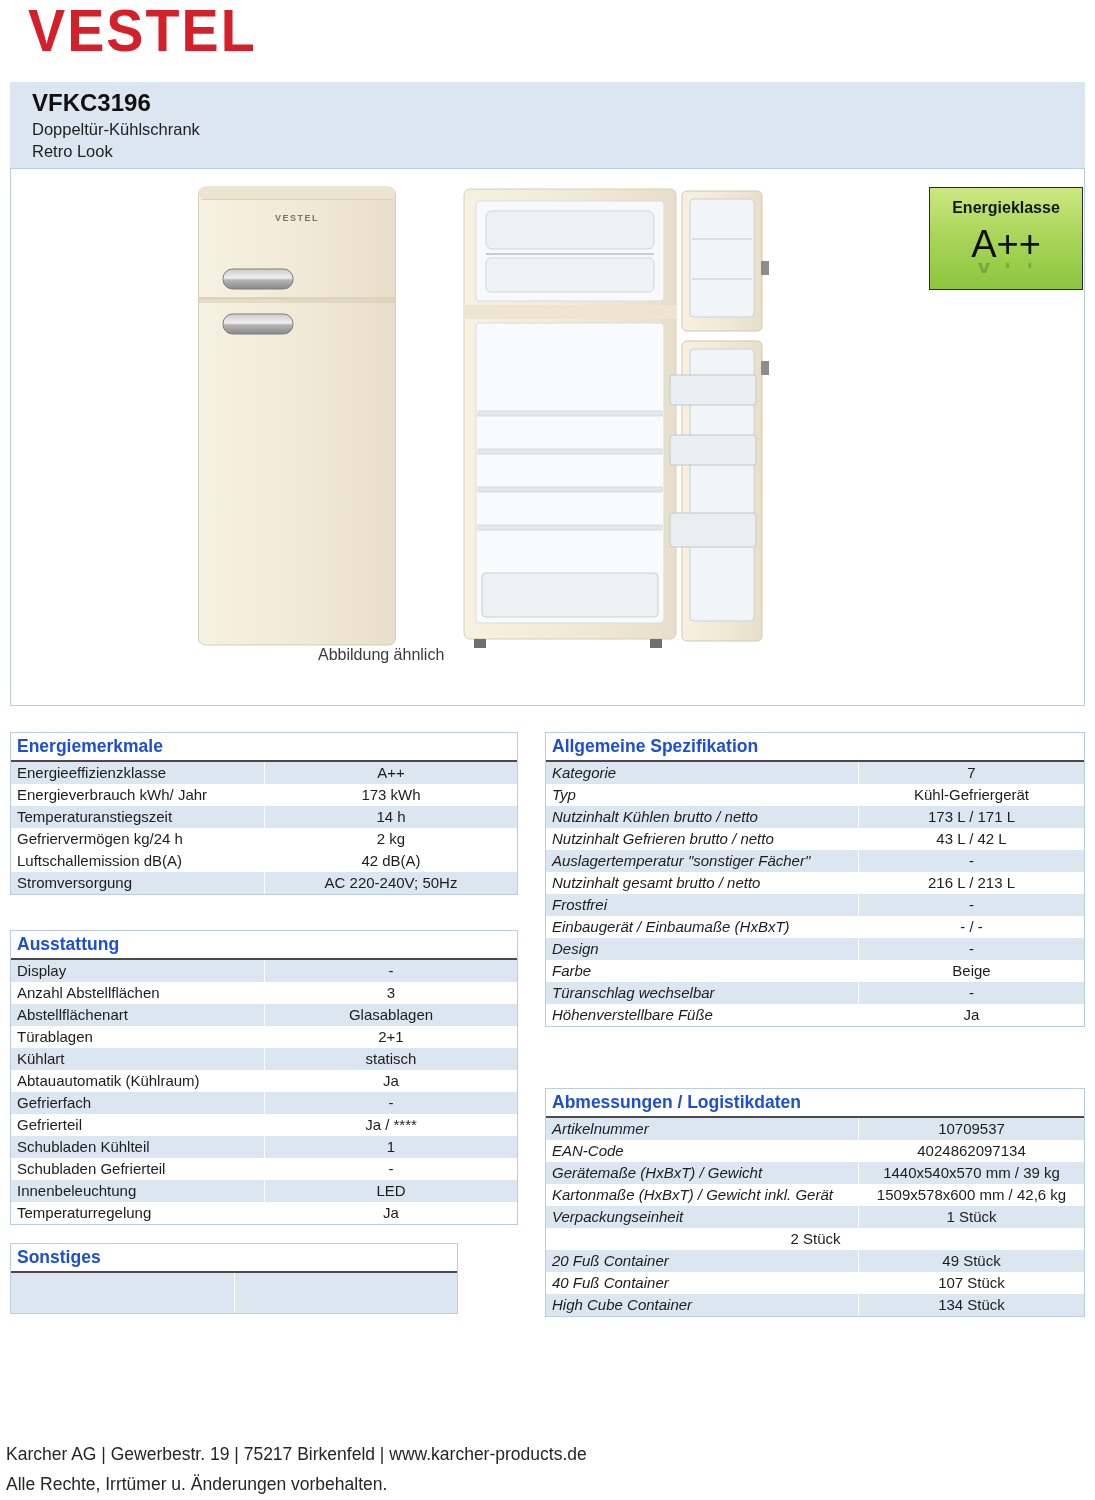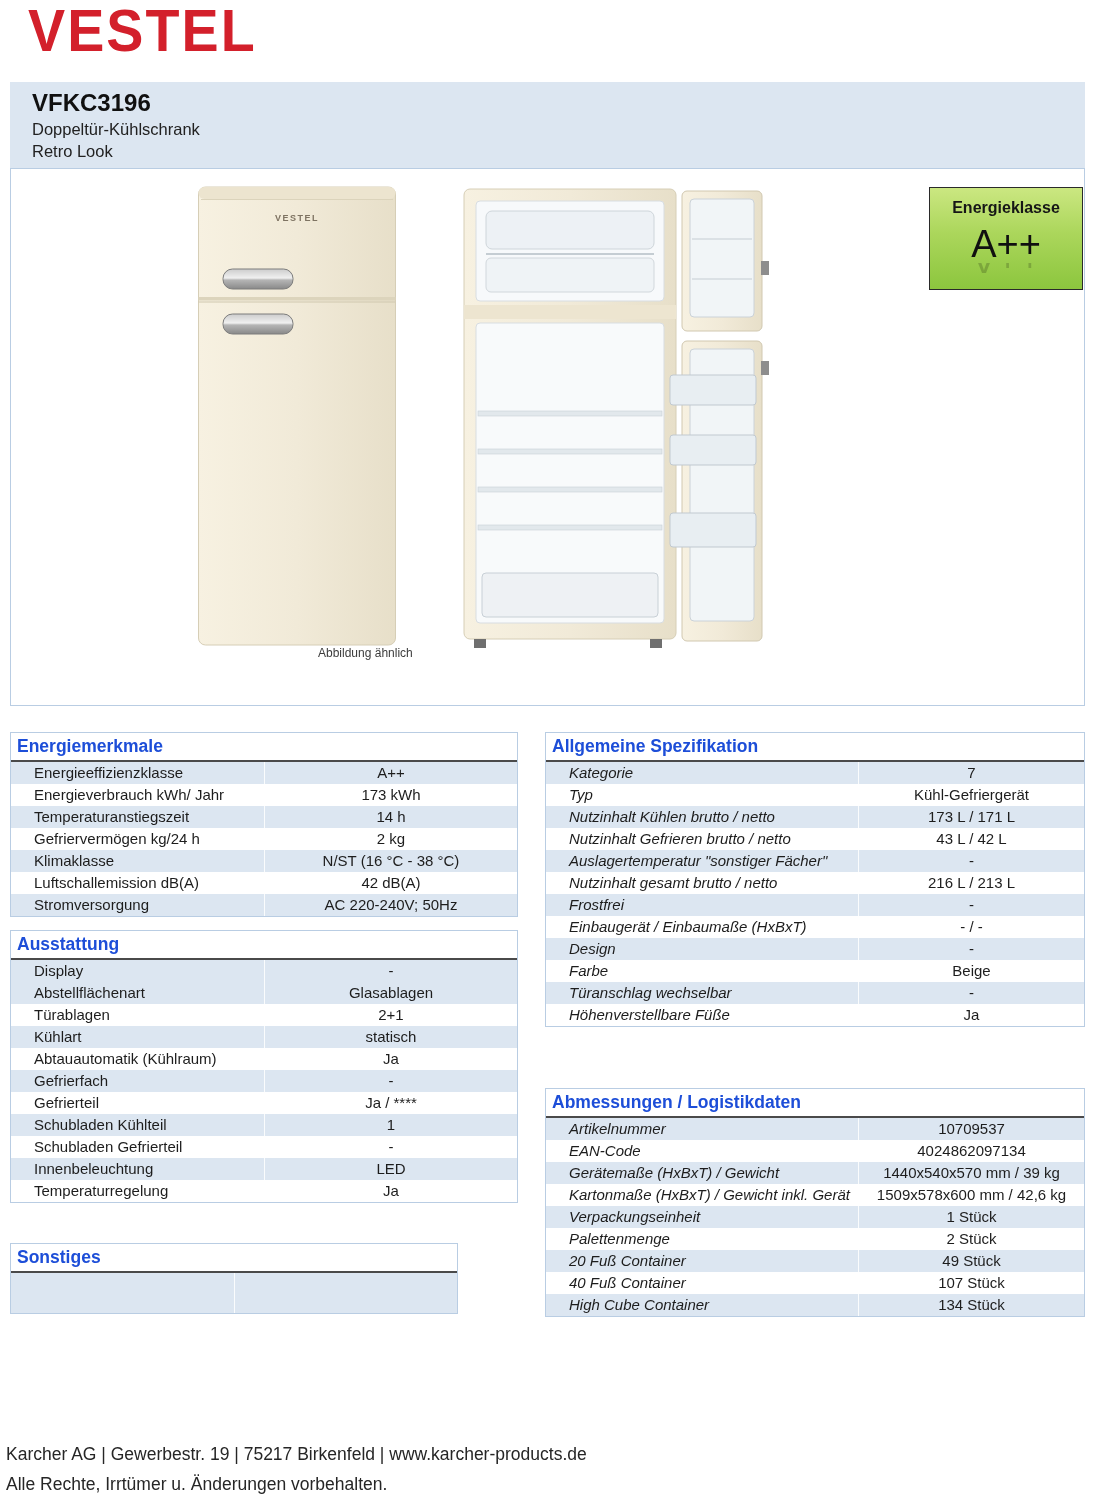--- a/index.html
+++ b/index.html
@@ -29,21 +29,21 @@
 
   
   .image-box {
     position:absolute; left:10px; top:168px; width:1075px; height:538px;
     background:#ffffff; border:1px solid #b9cde3;
   }
   .fridge-closed { position:absolute; left:197px; top:183px; }
   .fridge-open   { position:absolute; left:458px; top:183px; }
   .caption {
     position:absolute; left:318px; top:646px;
-    font-size:12px; color:#3c3c3c;
+    font-size:16px; color:#3c3c3c;
   }
 
   
   .badge {
     position:absolute; left:929px; top:187px; width:154px; height:103px;
     border:1px solid #2a2a2a; text-align:center; overflow:hidden;
     background:linear-gradient(180deg,#cbe781 0%,#abd65b 45%,#8cc63e 100%);
   }
   .badge-title { margin-top:11px; font-size:16px; font-weight:bold; color:#161616; }
   .badge-class { margin-top:8px; font-size:38px; line-height:1; color:#101010; }
@@ -61,21 +61,21 @@
   #t-abmessungen  { left:545px; top:1088px; width:540px; }
 
   .thead {
     height:29px; line-height:26px; padding-left:6px;
     font-size:17.5px; font-weight:bold; color:#1d4ed8;
     background:#ffffff; border-bottom:2px solid #4a4a4a;
   }
   .trow { display:flex; height:22px; font-size:15px; color:#1d1d1d; }
   .trow.blue  { background:#dce6f1; }
   .trow.white { background:#ffffff; }
-  .tl { padding-left:23px; line-height:22px; white-space:nowrap; overflow:hidden; }
+  .tl { padding-left:6px; line-height:22px; white-space:nowrap; overflow:hidden; }
   .tv { flex:1; text-align:center; line-height:22px; border-left:1px solid rgba(255,255,255,.85); }
   .trow.white .tv { border-left-color:transparent; }
   .col-left  .tl { width:50%; }
   .col-right .tl { width:58%;font-style:italic; }
   #t-sonstiges .trow { height:40px; }
 
   
   .footer { position:absolute; left:6px; top:1444px; font-size:17.5px; color:#262626; }
   .footer div { margin-bottom:9px; }
 </style>
@@ -173,42 +173,42 @@
           <div class="tv">173 kWh</div>
         </div>
         <div class="trow blue">
           <div class="tl">Temperaturanstiegszeit</div>
           <div class="tv">14 h</div>
         </div>
         <div class="trow white">
           <div class="tl">Gefriervermögen kg/24 h</div>
           <div class="tv">2 kg</div>
         </div>
-        <div class="trow blue">
-          <div class="tl">Klimaklasse</div>
-          <div class="tv">N/ST (16 °C - 38 °C)</div>
-        </div>
         <div class="trow white">
           <div class="tl">Luftschallemission dB(A)</div>
           <div class="tv">42 dB(A)</div>
         </div>
         <div class="trow blue">
           <div class="tl">Stromversorgung</div>
           <div class="tv">AC 220-240V; 50Hz</div>
         </div>
       </div>
   </section>
 
   <section class="spec-table col-left" id="t-ausstattung">
     <div class="thead">Ausstattung</div>
     <div class="tbody">
         <div class="trow blue">
           <div class="tl">Display</div>
           <div class="tv">-</div>
         </div>
+        <div class="trow white">
+          <div class="tl">Anzahl Abstellflächen</div>
+          <div class="tv">3</div>
+        </div>
         <div class="trow blue">
           <div class="tl">Abstellflächenart</div>
           <div class="tv">Glasablagen</div>
         </div>
         <div class="trow white">
           <div class="tl">Türablagen</div>
           <div class="tv">2+1</div>
         </div>
         <div class="trow blue">
           <div class="tl">Kühlart</div>
@@ -326,21 +326,20 @@
         </div>
         <div class="trow white">
           <div class="tl">Kartonmaße (HxBxT) / Gewicht inkl. Gerät</div>
           <div class="tv">1509x578x600 mm / 42,6 kg</div>
         </div>
         <div class="trow blue">
           <div class="tl">Verpackungseinheit</div>
           <div class="tv">1 Stück</div>
         </div>
         <div class="trow white">
-          <div class="tl">Palettenmenge</div>
           <div class="tv">2 Stück</div>
         </div>
         <div class="trow blue">
           <div class="tl">20 Fuß Container</div>
           <div class="tv">49 Stück</div>
         </div>
         <div class="trow white">
           <div class="tl">40 Fuß Container</div>
           <div class="tv">107 Stück</div>
         </div>

